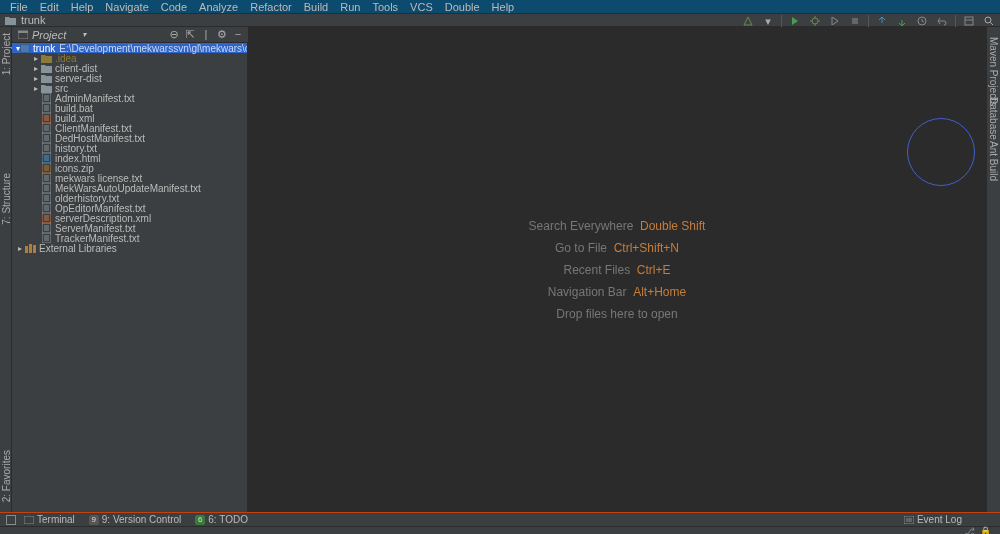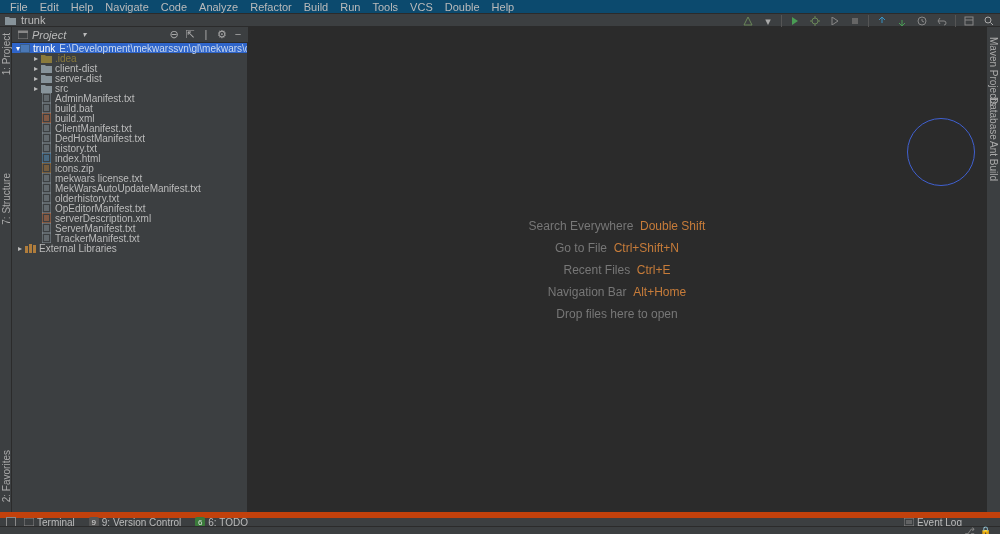--- a/index.html
+++ b/index.html
@@ -44,21 +44,21 @@
   .fname { font-size:10px; }
   .fpath { font-size:10px; color:#808080; margin-left:4px; }
   .tree-row.sel .fpath { color:#c8d8f0; }
   
   
   .editor { position:absolute; left:248px; right:14px; top:27px; bottom:22px; background:#2b2b2b; display:flex; flex-direction:column; align-items:center; justify-content:center; }
   .hint-line { color:#777777; margin:4px 0; font-size:12px; }
   .hint-line .shortcut { color:#c77c3a; }
   
   
-  .status-bar { position:absolute; left:0; right:0; bottom:8px; height:14px; background:#3c3f41; border-top:6px solid #c2410c; display:flex; align-items:center; padding-left:6px; }
+  .status-bar { position:absolute; left:0; right:0; bottom:8px; height:14px; background:#3c3f41; border-top:1px solid #c2410c; display:flex; align-items:center; padding-left:6px; }
   .sb-item { display:flex; align-items:center; gap:3px; margin-right:14px; cursor:pointer; font-size:10px; }
   .sb-num { background:#555555; border-radius:2px; width:10px; height:10px; display:inline-flex; align-items:center; justify-content:center; font-size:8px; color:#ddd; }
   .sb-right { position:absolute; right:24px; display:flex; align-items:center; gap:8px; }
   
   .bottom-strip { position:absolute; left:0; right:0; bottom:0; height:8px; background:#3c3f41; border-top:1px solid #2b2b2b; display:flex; justify-content:flex-end; align-items:center; padding-right:8px; gap:6px; }
   .bottom-strip span { font-size:9px; color:#888888; }
   
   
   .annot { position:absolute; right:25px; top:118px; width:68px; height:68px; border:1px solid #4060d0; border-radius:50%; pointer-events:none; }
 </style>

